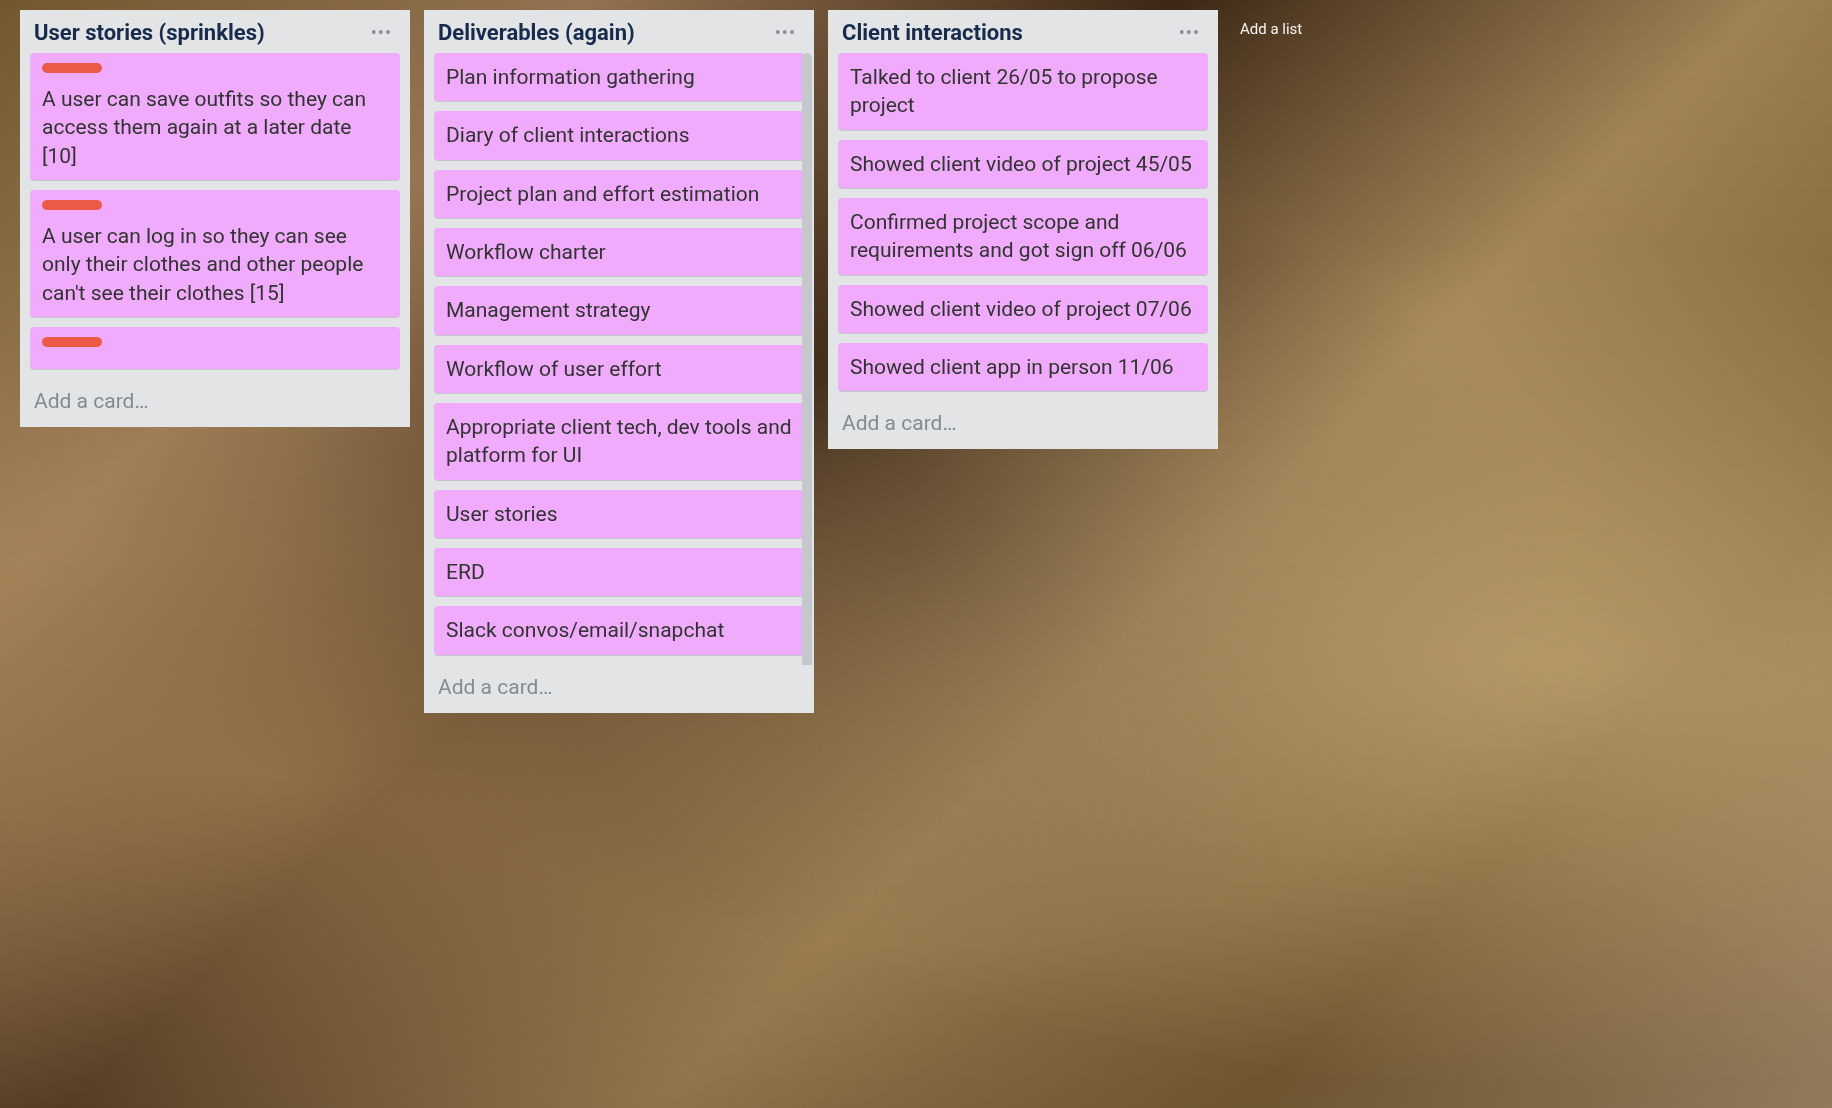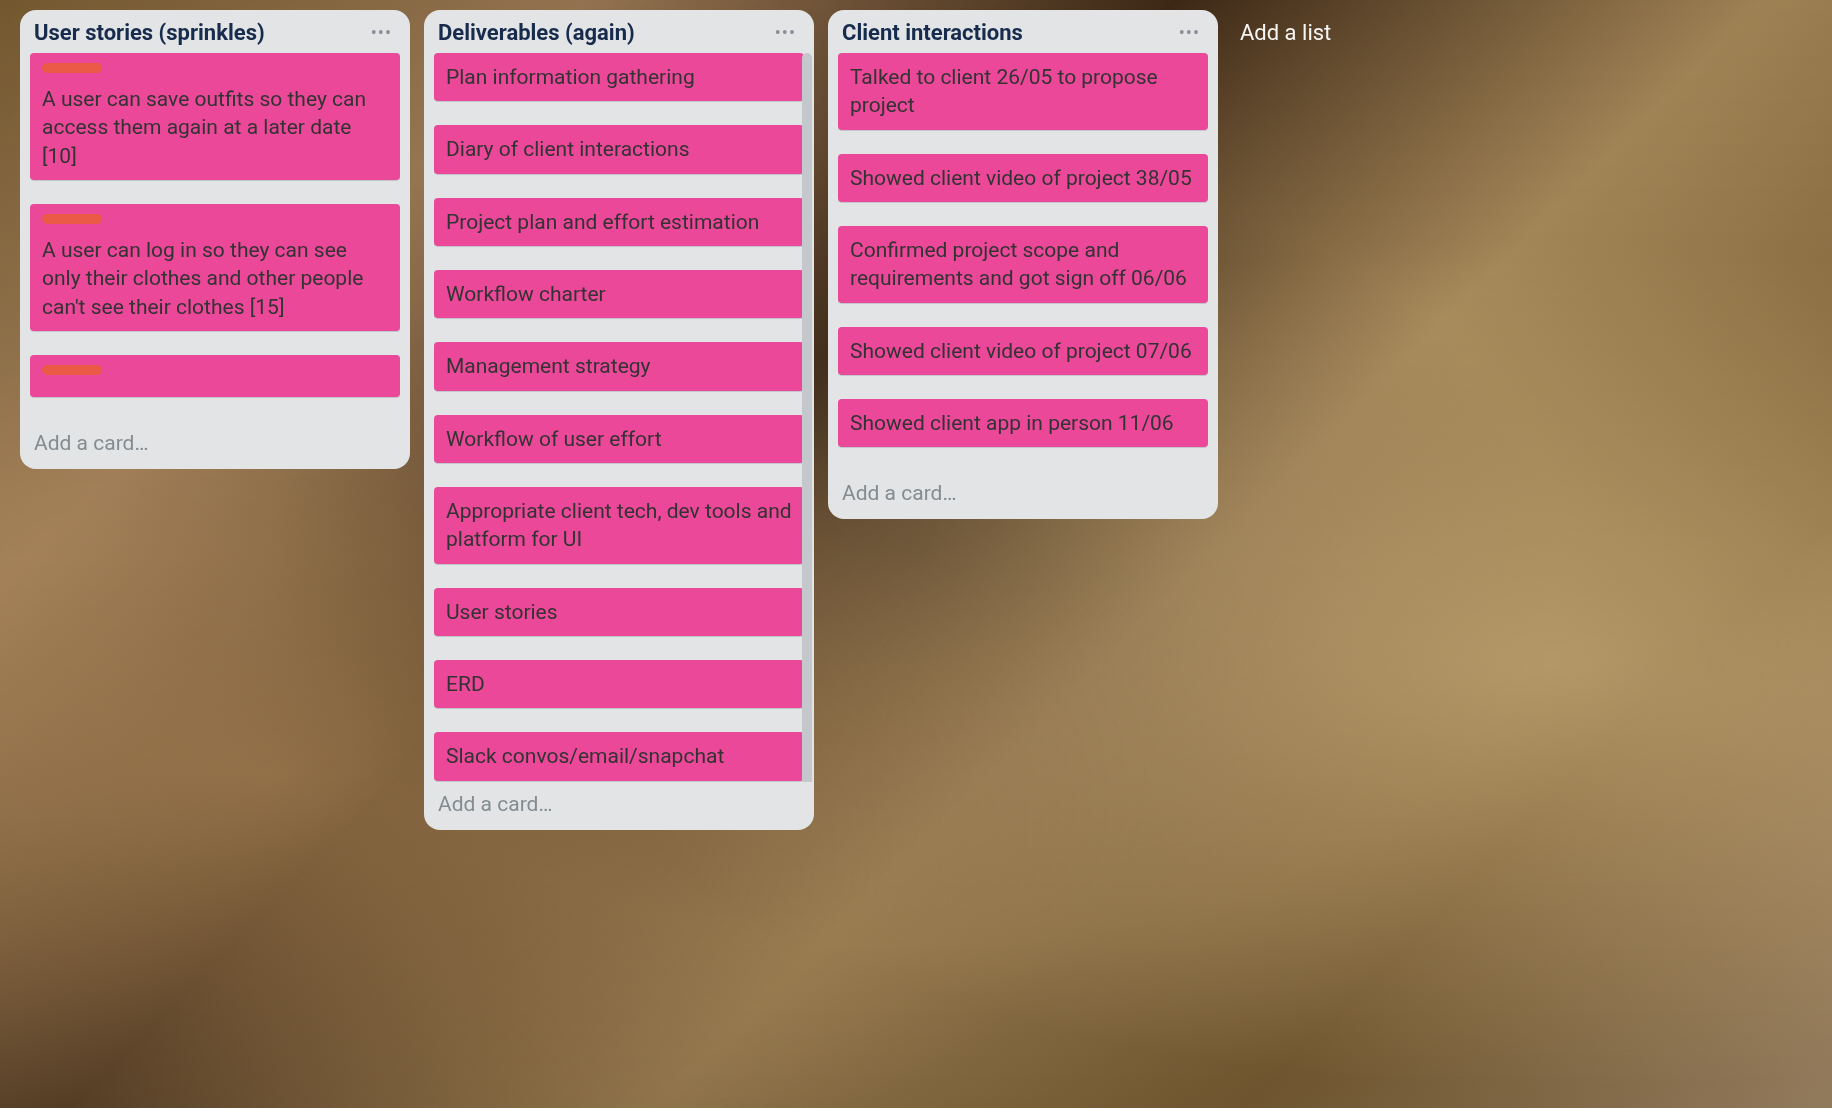--- a/index.html
+++ b/index.html
@@ -19,21 +19,21 @@
     
     .board {
       display: flex;
       gap: 14px;
       align-items: flex-start;
       min-height: 100%;
     }
     
     .list {
       background: #e2e4e6;
-      border-radius: 16px;
+      border-radius: 0;
       width: 390px;
       min-width: 390px;
       display: flex;
       flex-direction: column;
       max-height: 820px;
     }
     
     .list-header {
       display: flex;
       justify-content: space-between;
@@ -67,24 +67,24 @@
       position: absolute;
       right: 2px;
       top: 0;
       width: 10px;
       height: 760px;
       background: #c4c8cc;
       border-radius: 5px;
     }
     
     .card {
-      background: #ec4899;
+      background: #f0abfc;
       border-radius: 4px;
       padding: 10px 12px;
-      margin-bottom: 24px;
+      margin-bottom: 10px;
       box-shadow: 0 1px 0 rgba(9,30,66,0.15);
       cursor: pointer;
     }
     
     .card-label {
       display: inline-block;
       width: 60px;
       height: 10px;
       border-radius: 5px;
       background: #eb5a46;
@@ -99,21 +99,21 @@
     
     .add-card {
       padding: 10px 14px 14px 14px;
       color: #838c91;
       font-size: 21px;
       cursor: pointer;
     }
     
     .add-list {
       color: rgba(255,255,255,0.95);
-      font-size: 22px;
+      font-size: 15px;
       padding: 10px 8px;
       white-space: nowrap;
       cursor: pointer;
       min-width: 100px;
     }
     
     
     .bg-overlay {
       position: fixed;
       top: 0;
@@ -199,21 +199,21 @@
   <div class="list">
     <div class="list-header">
       <div class="list-title">Client interactions</div>
       <div class="list-menu">•••</div>
     </div>
     <div class="cards-container">
       <div class="card">
         <div class="card-title">Talked to client 26/05 to propose project</div>
       </div>
       <div class="card">
-        <div class="card-title">Showed client video of project 38/05</div>
+        <div class="card-title">Showed client video of project 45/05</div>
       </div>
       <div class="card">
         <div class="card-title">Confirmed project scope and requirements and got sign off 06/06</div>
       </div>
       <div class="card">
         <div class="card-title">Showed client video of project 07/06</div>
       </div>
       <div class="card">
         <div class="card-title">Showed client app in person 11/06</div>
       </div>

